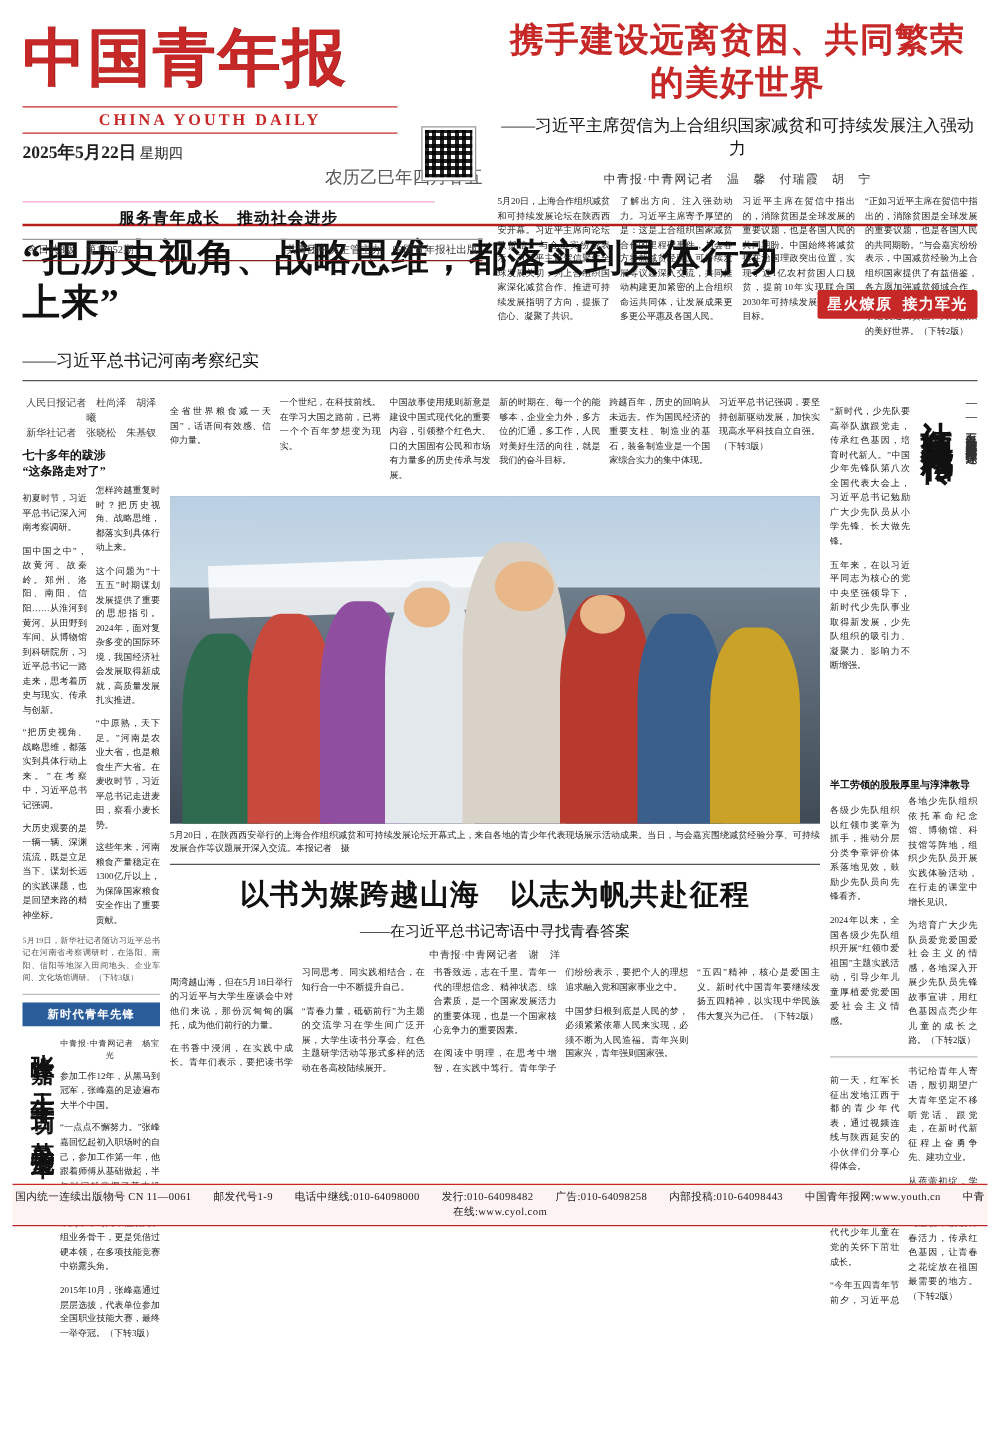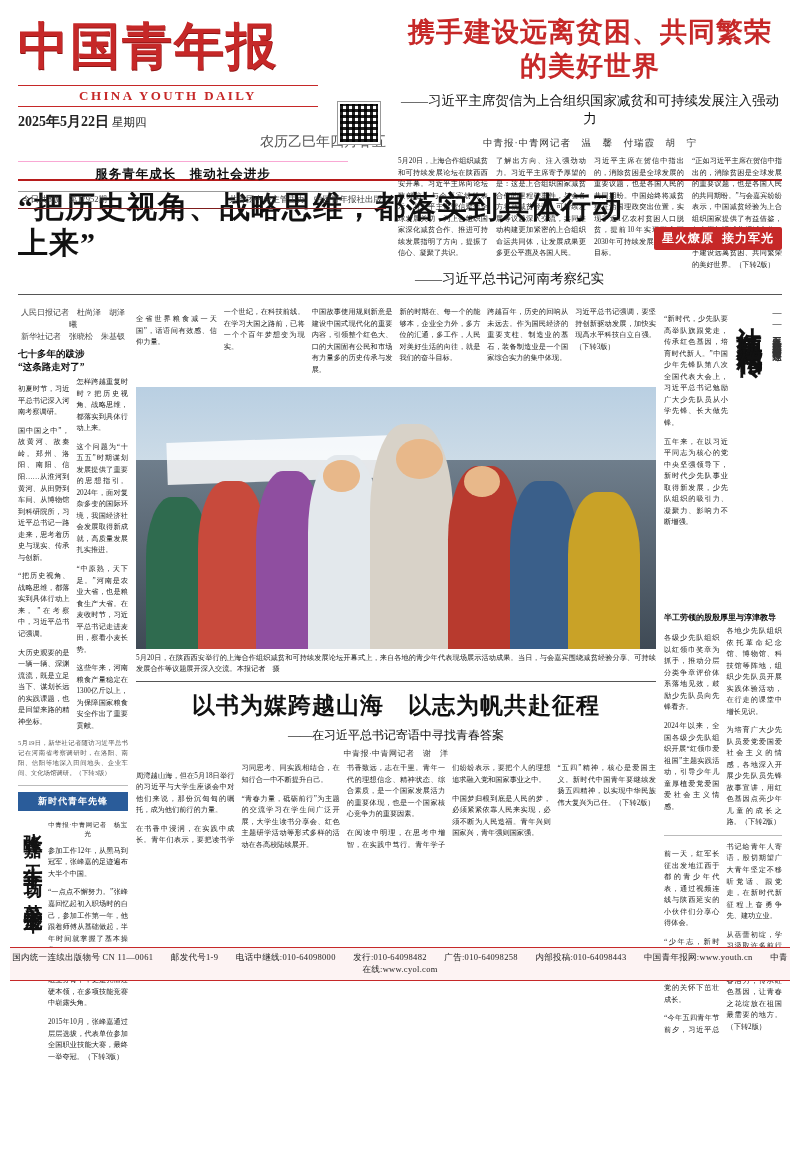--- a/index.html
+++ b/index.html
@@ -41,21 +41,21 @@
   .lead-byline { font-size:9.5px; color:#333; text-align:center; margin-top:8px; letter-spacing:1px;}
   .lead-cols { display:flex; gap:8px; margin-top:6px; font-size:7.4px; line-height:1.62; color:#222; text-align:justify;justify-content:flex-end; }
   .lead-cols > div { flex:1; }
 
   .mast-meta { display:flex; justify-content:space-between; font-size:8.5px; color:#333; border-top:1px solid #999; border-bottom:1px solid #7f1d1d; margin-top:8px; padding:2px 4px;}
 
   
   .banner { margin-top:8px; display:flex; align-items:center; gap:10px;}
   .banner-main { flex:1; }
   .banner-title { font-size:30px; font-weight:bold; letter-spacing:1px; line-height:1.2; }
-  .banner-sub { text-align:right; font-size:13.5px; margin-top:9px; padding-right:40px;}
+  .banner-sub { text-align:left; font-size:13.5px; margin-top:19px; padding-right:40px;}
   .banner-badge { width:128px; }
   .badge-red { background:#c62828; color:#fff; font-size:12px; font-weight:bold; text-align:center; padding:3px 2px; letter-spacing:1px; border-radius:2px;font-family:Liberation Mono, monospace;}
 
   
   .grid { display:flex; margin-top:12px; gap:8px; }
   .col-left { width:110px; }
   .col-mid { flex:1; }
   .col-right { width:118px; }
 
   .sec-label { font-size:8px; color:#444; text-align:center; line-height:1.5;}

